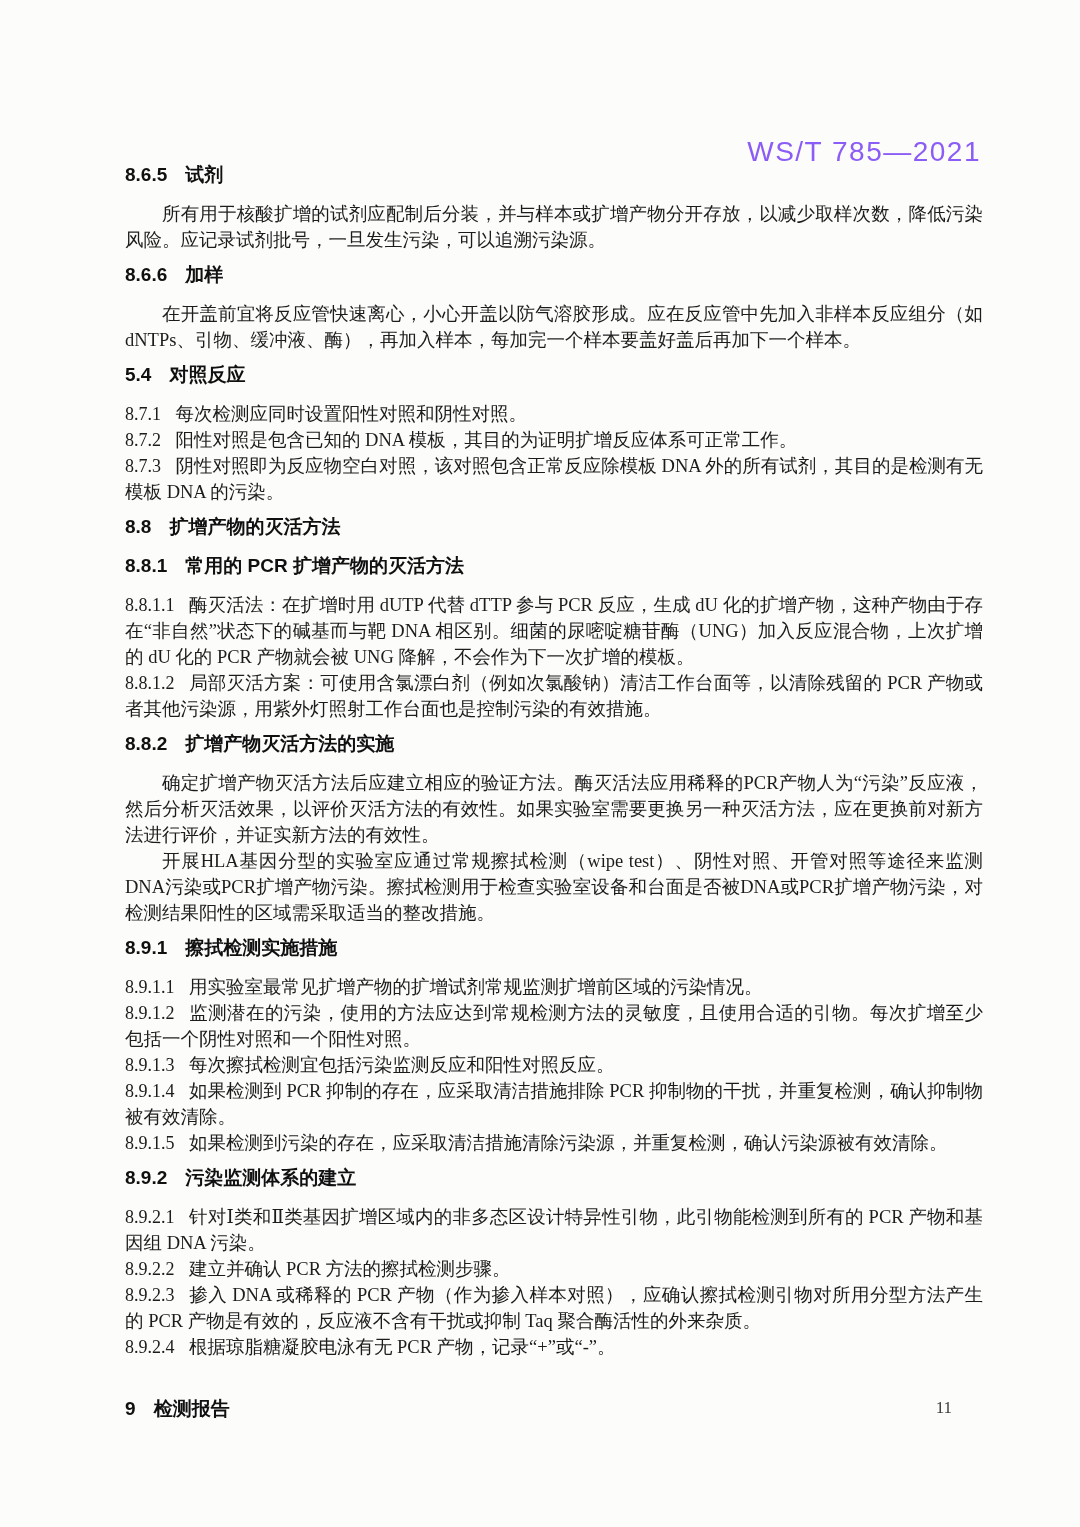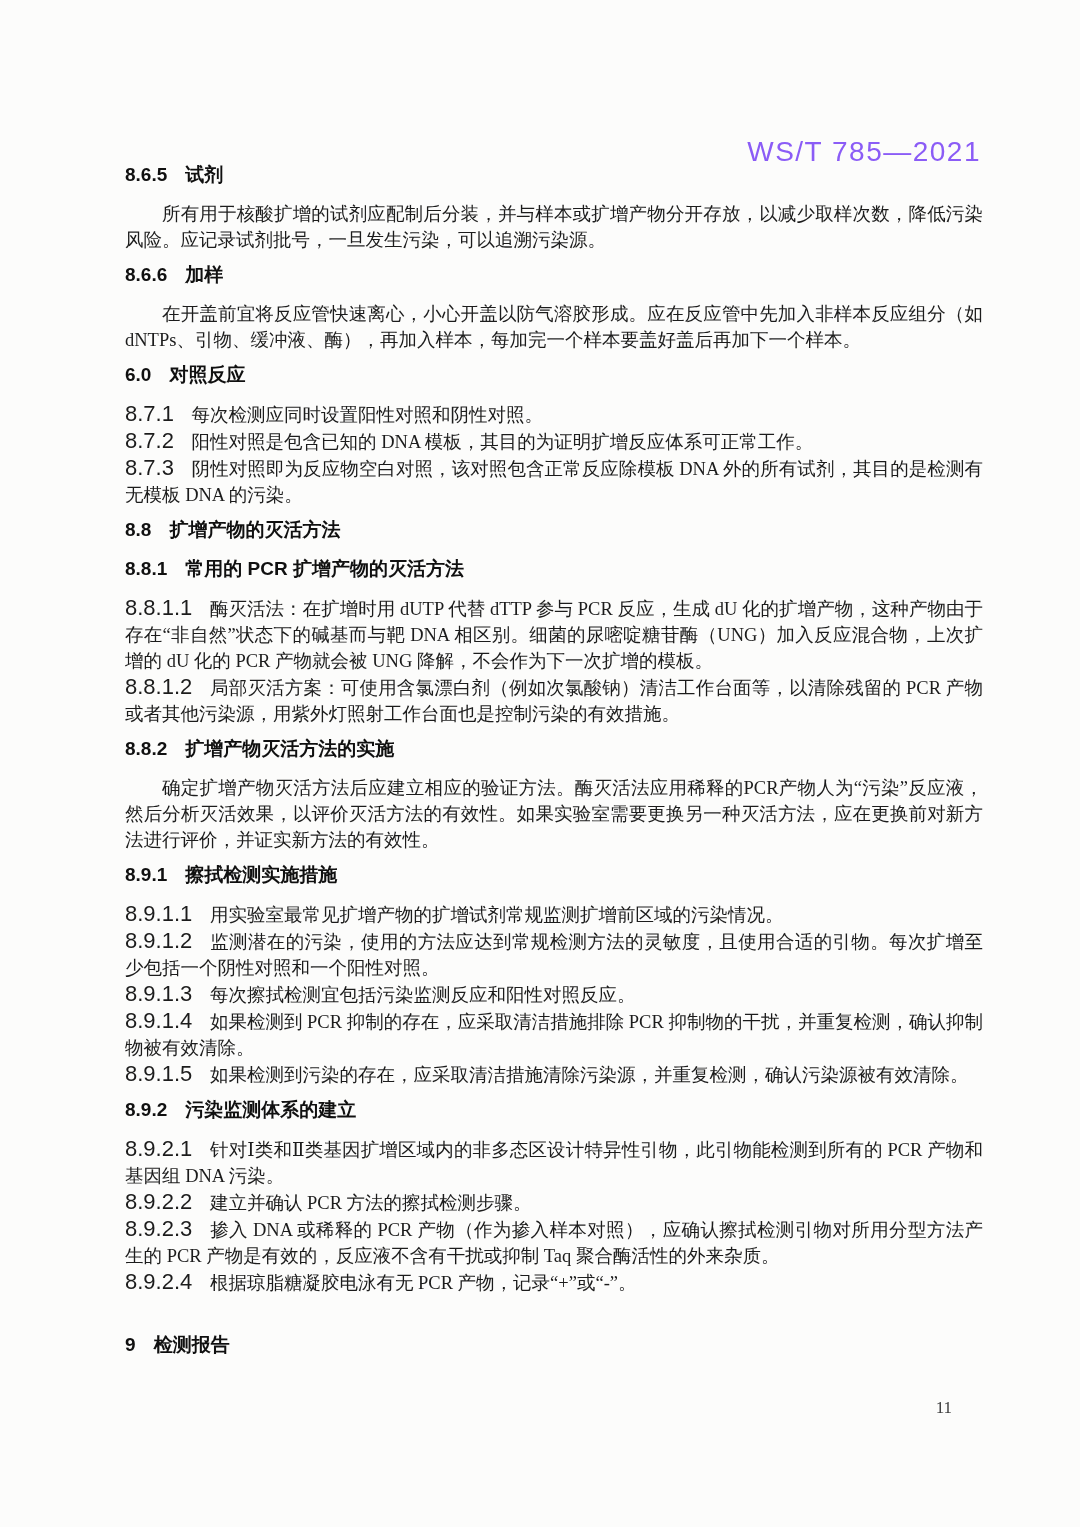--- a/index.html
+++ b/index.html
@@ -40,22 +40,22 @@
   }
   .hd.first { margin-top: 0; }
   .hd.lvl1 { margin-top: 36px; }
   .hd .num { margin-right: 0.95em; font-weight: bold; }
   .para {
     text-indent: 2em;
     margin: 0;
   }
   .clause { margin: 0; }
   .clause .num {
-    font-family: Liberation Sans, sans-serif;
-    font-size: 22px;
+    font-family: Liberation Serif, serif;
+    font-size: 18px;
     margin-right: 0.8em;
     white-space: nowrap;
   }
   .page-num {
     position: absolute;
     top: 1398px;
     right: 128px;
     font-size: 17px;
     color: #3c3c3c;
     font-family: "Liberation Serif", serif;
@@ -70,38 +70,39 @@
 <div class="content">
 
   <div class="hd first"><span class="num">8.6.5</span><span>试剂</span></div>
 
   <p class="para">所有用于核酸扩增的试剂应配制后分装，并与样本或扩增产物分开存放，以减少取样次数，降低污染风险。应记录试剂批号，一旦发生污染，可以追溯污染源。</p>
 
   <div class="hd"><span class="num">8.6.6</span><span>加样</span></div>
 
   <p class="para">在开盖前宜将反应管快速离心，小心开盖以防气溶胶形成。应在反应管中先加入非样本反应组分（如dNTPs、引物、缓冲液、酶），再加入样本，每加完一个样本要盖好盖后再加下一个样本。</p>
 
-  <div class="hd"><span class="num">6.0</span><span>对照反应</span></div>
+  <div class="hd"><span class="num">5.4</span><span>对照反应</span></div>
 
   <p class="clause"><span class="num">8.7.1</span><span>每次检测应同时设置阳性对照和阴性对照。</span></p>
   <p class="clause"><span class="num">8.7.2</span><span>阳性对照是包含已知的 DNA 模板，其目的为证明扩增反应体系可正常工作。</span></p>
   <p class="clause"><span class="num">8.7.3</span><span>阴性对照即为反应物空白对照，该对照包含正常反应除模板 DNA 外的所有试剂，其目的是检测有无模板 DNA 的污染。</span></p>
 
   <div class="hd"><span class="num">8.8</span><span>扩增产物的灭活方法</span></div>
 
   <div class="hd"><span class="num">8.8.1</span><span>常用的 PCR 扩增产物的灭活方法</span></div>
 
   <p class="clause"><span class="num">8.8.1.1</span><span>酶灭活法：在扩增时用 dUTP 代替 dTTP 参与 PCR 反应，生成 dU 化的扩增产物，这种产物由于存在“非自然”状态下的碱基而与靶 DNA 相区别。细菌的尿嘧啶糖苷酶（UNG）加入反应混合物，上次扩增的 dU 化的 PCR 产物就会被 UNG 降解，不会作为下一次扩增的模板。</span></p>
   <p class="clause"><span class="num">8.8.1.2</span><span>局部灭活方案：可使用含氯漂白剂（例如次氯酸钠）清洁工作台面等，以清除残留的 PCR 产物或者其他污染源，用紫外灯照射工作台面也是控制污染的有效措施。</span></p>
 
   <div class="hd"><span class="num">8.8.2</span><span>扩增产物灭活方法的实施</span></div>
 
   <p class="para">确定扩增产物灭活方法后应建立相应的验证方法。酶灭活法应用稀释的PCR产物人为“污染”反应液，然后分析灭活效果，以评价灭活方法的有效性。如果实验室需要更换另一种灭活方法，应在更换前对新方法进行评价，并证实新方法的有效性。</p>
 
 
+  <p class="para">开展HLA基因分型的实验室应通过常规擦拭检测（wipe test）、阴性对照、开管对照等途径来监测DNA污染或PCR扩增产物污染。擦拭检测用于检查实验室设备和台面是否被DNA或PCR扩增产物污染，对检测结果阳性的区域需采取适当的整改措施。</p>
 
   <div class="hd"><span class="num">8.9.1</span><span>擦拭检测实施措施</span></div>
 
   <p class="clause"><span class="num">8.9.1.1</span><span>用实验室最常见扩增产物的扩增试剂常规监测扩增前区域的污染情况。</span></p>
   <p class="clause"><span class="num">8.9.1.2</span><span>监测潜在的污染，使用的方法应达到常规检测方法的灵敏度，且使用合适的引物。每次扩增至少包括一个阴性对照和一个阳性对照。</span></p>
   <p class="clause"><span class="num">8.9.1.3</span><span>每次擦拭检测宜包括污染监测反应和阳性对照反应。</span></p>
   <p class="clause"><span class="num">8.9.1.4</span><span>如果检测到 PCR 抑制的存在，应采取清洁措施排除 PCR 抑制物的干扰，并重复检测，确认抑制物被有效清除。</span></p>
   <p class="clause"><span class="num">8.9.1.5</span><span>如果检测到污染的存在，应采取清洁措施清除污染源，并重复检测，确认污染源被有效清除。</span></p>
 
   <div class="hd"><span class="num">8.9.2</span><span>污染监测体系的建立</span></div>

